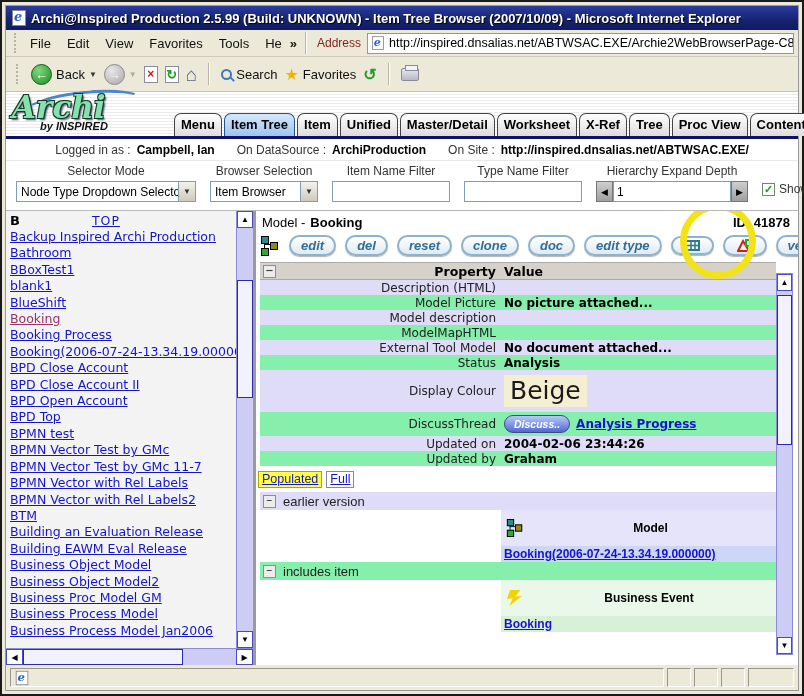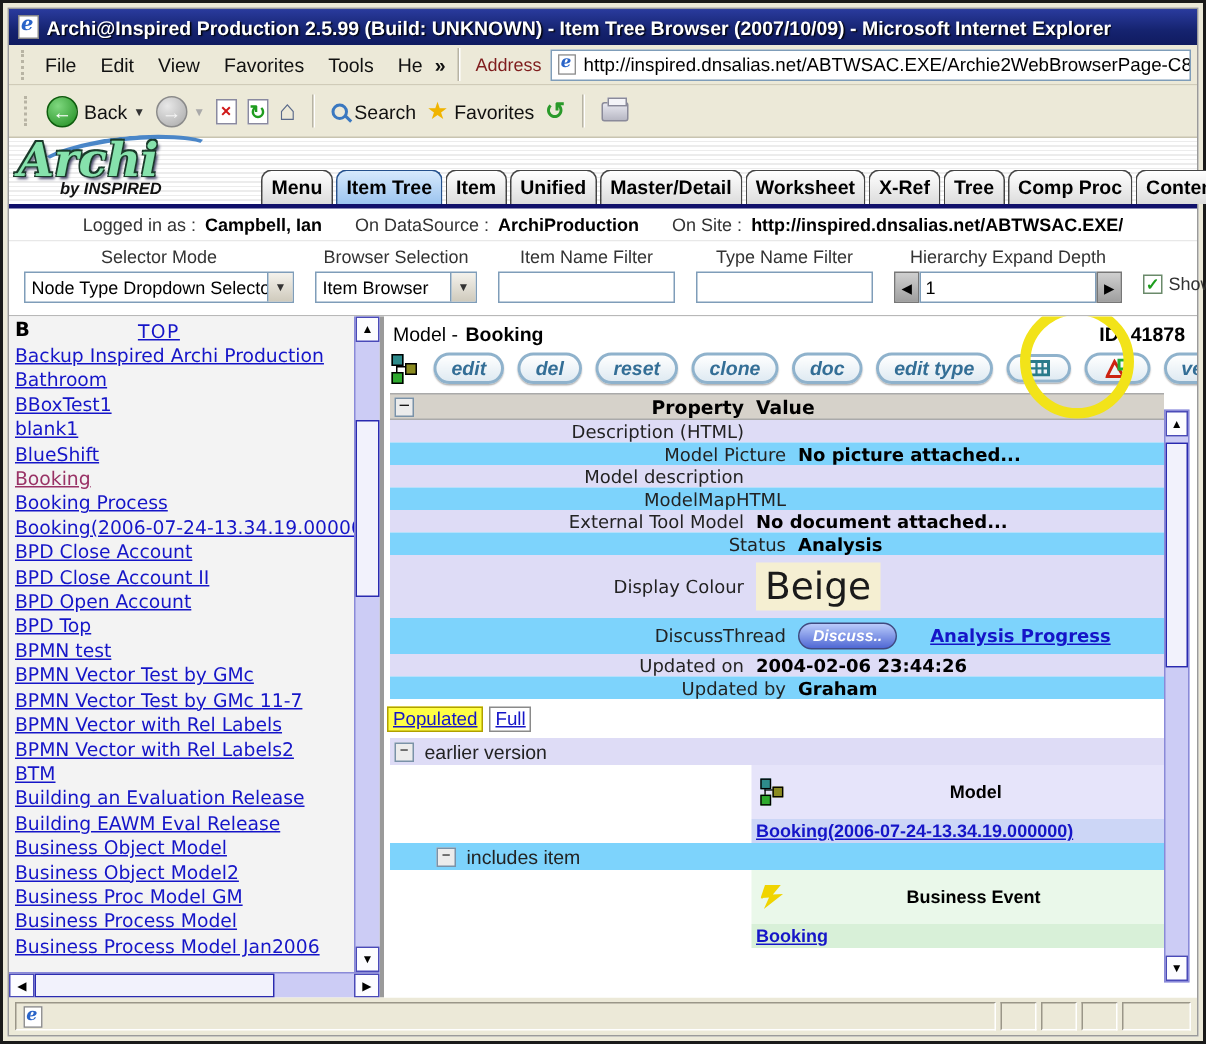--- a/index.html
+++ b/index.html
@@ -138,25 +138,25 @@
   .prop-hdr { display:flex; background:#d6d2ca; border-top:1px solid #aaa; border-bottom:1px solid #aaa;
               align-items:center; height:18px; }
   .minus-box { width:13px; height:13px; background:#ececec; border:1px solid #7a92a8; font-size:10px; line-height:10px;
                text-align:center; color:#000; margin:0 3px; flex:0 0 13px; }
   .prop-hdr .c1 { width:222px; text-align:right; font-weight:bold; font-size:12.5px; padding-right:5px; }
   .prop-hdr .c2 { flex:1; font-weight:bold; font-size:12.5px; padding-left:3px; }
   .prop-row { display:flex; min-height:15px; align-items:center; }
   .prop-row .lab { width:241px; flex:0 0 241px; text-align:right; font-size:12px; color:#222; padding-right:5px; }
   .prop-row .val { flex:1; font-size:12px; font-weight:bold; color:#000; padding-left:3px; display:flex; align-items:center; }
   .tone-lav { background:#dedcf6; }
-  .tone-grn { background:#7dd3fc;padding-left:28px; }
+  .tone-grn { background:#86efac; }
   .beige-swatch { font-size:25px; font-weight:normal; padding:1px 6px; color:#1a1a1a; line-height:30px;
                   font-family:"DejaVu Sans",sans-serif; }
   .discuss-pill { background:linear-gradient(#b8cafa,#5068d4); color:#fff; border:1px solid #404a80; border-radius:10px;
-                  font:bold italic 10.5px "Liberation Sans",sans-serif; padding:2px 9px; margin-right:22px;text-align:center; }
+                  font:bold italic 10.5px "Liberation Sans",sans-serif; padding:2px 9px; margin-right:6px;text-align:center; }
   .vlink { color:#1515c8; text-decoration:underline; font-weight:bold; font-size:12px; }
 
   
   .viewtabs { display:flex; gap:4px; padding:5px 0 4px 0; margin-left:-2px; }
   .viewtab { font-size:12.5px; color:#1515c8; text-decoration:underline; border:1px solid #8a8a8a; padding:0 3px 1px 3px; }
   .viewtab.active { background:#ffff44; border-color:#b0a000; }
   .viewtab.idle { background:#fff; }
 
   
   .section-hdr { display:flex; align-items:center; height:18px; width:516px; font-size:13px; color:#222; gap:4px; }
@@ -264,21 +264,21 @@
     </div>
     <div class="tabrow" id="tab-row">
           <span class="apptab">Menu</span>
           <span class="apptab active">Item Tree</span>
           <span class="apptab">Item</span>
           <span class="apptab">Unified</span>
           <span class="apptab">Master/Detail</span>
           <span class="apptab">Worksheet</span>
           <span class="apptab">X-Ref</span>
           <span class="apptab">Tree</span>
-          <span class="apptab">Comp Proc</span>
+          <span class="apptab">Proc View</span>
           <span class="apptab">Content</span>
         </div>
   </div>
 
   <div class="loginbar">
     <span>Logged in as :</span>
     <b>Campbell, Ian</b>
     <span style="width:10px;"></span>
     <span>On DataSource :</span>
     <b>ArchiProduction</b>

